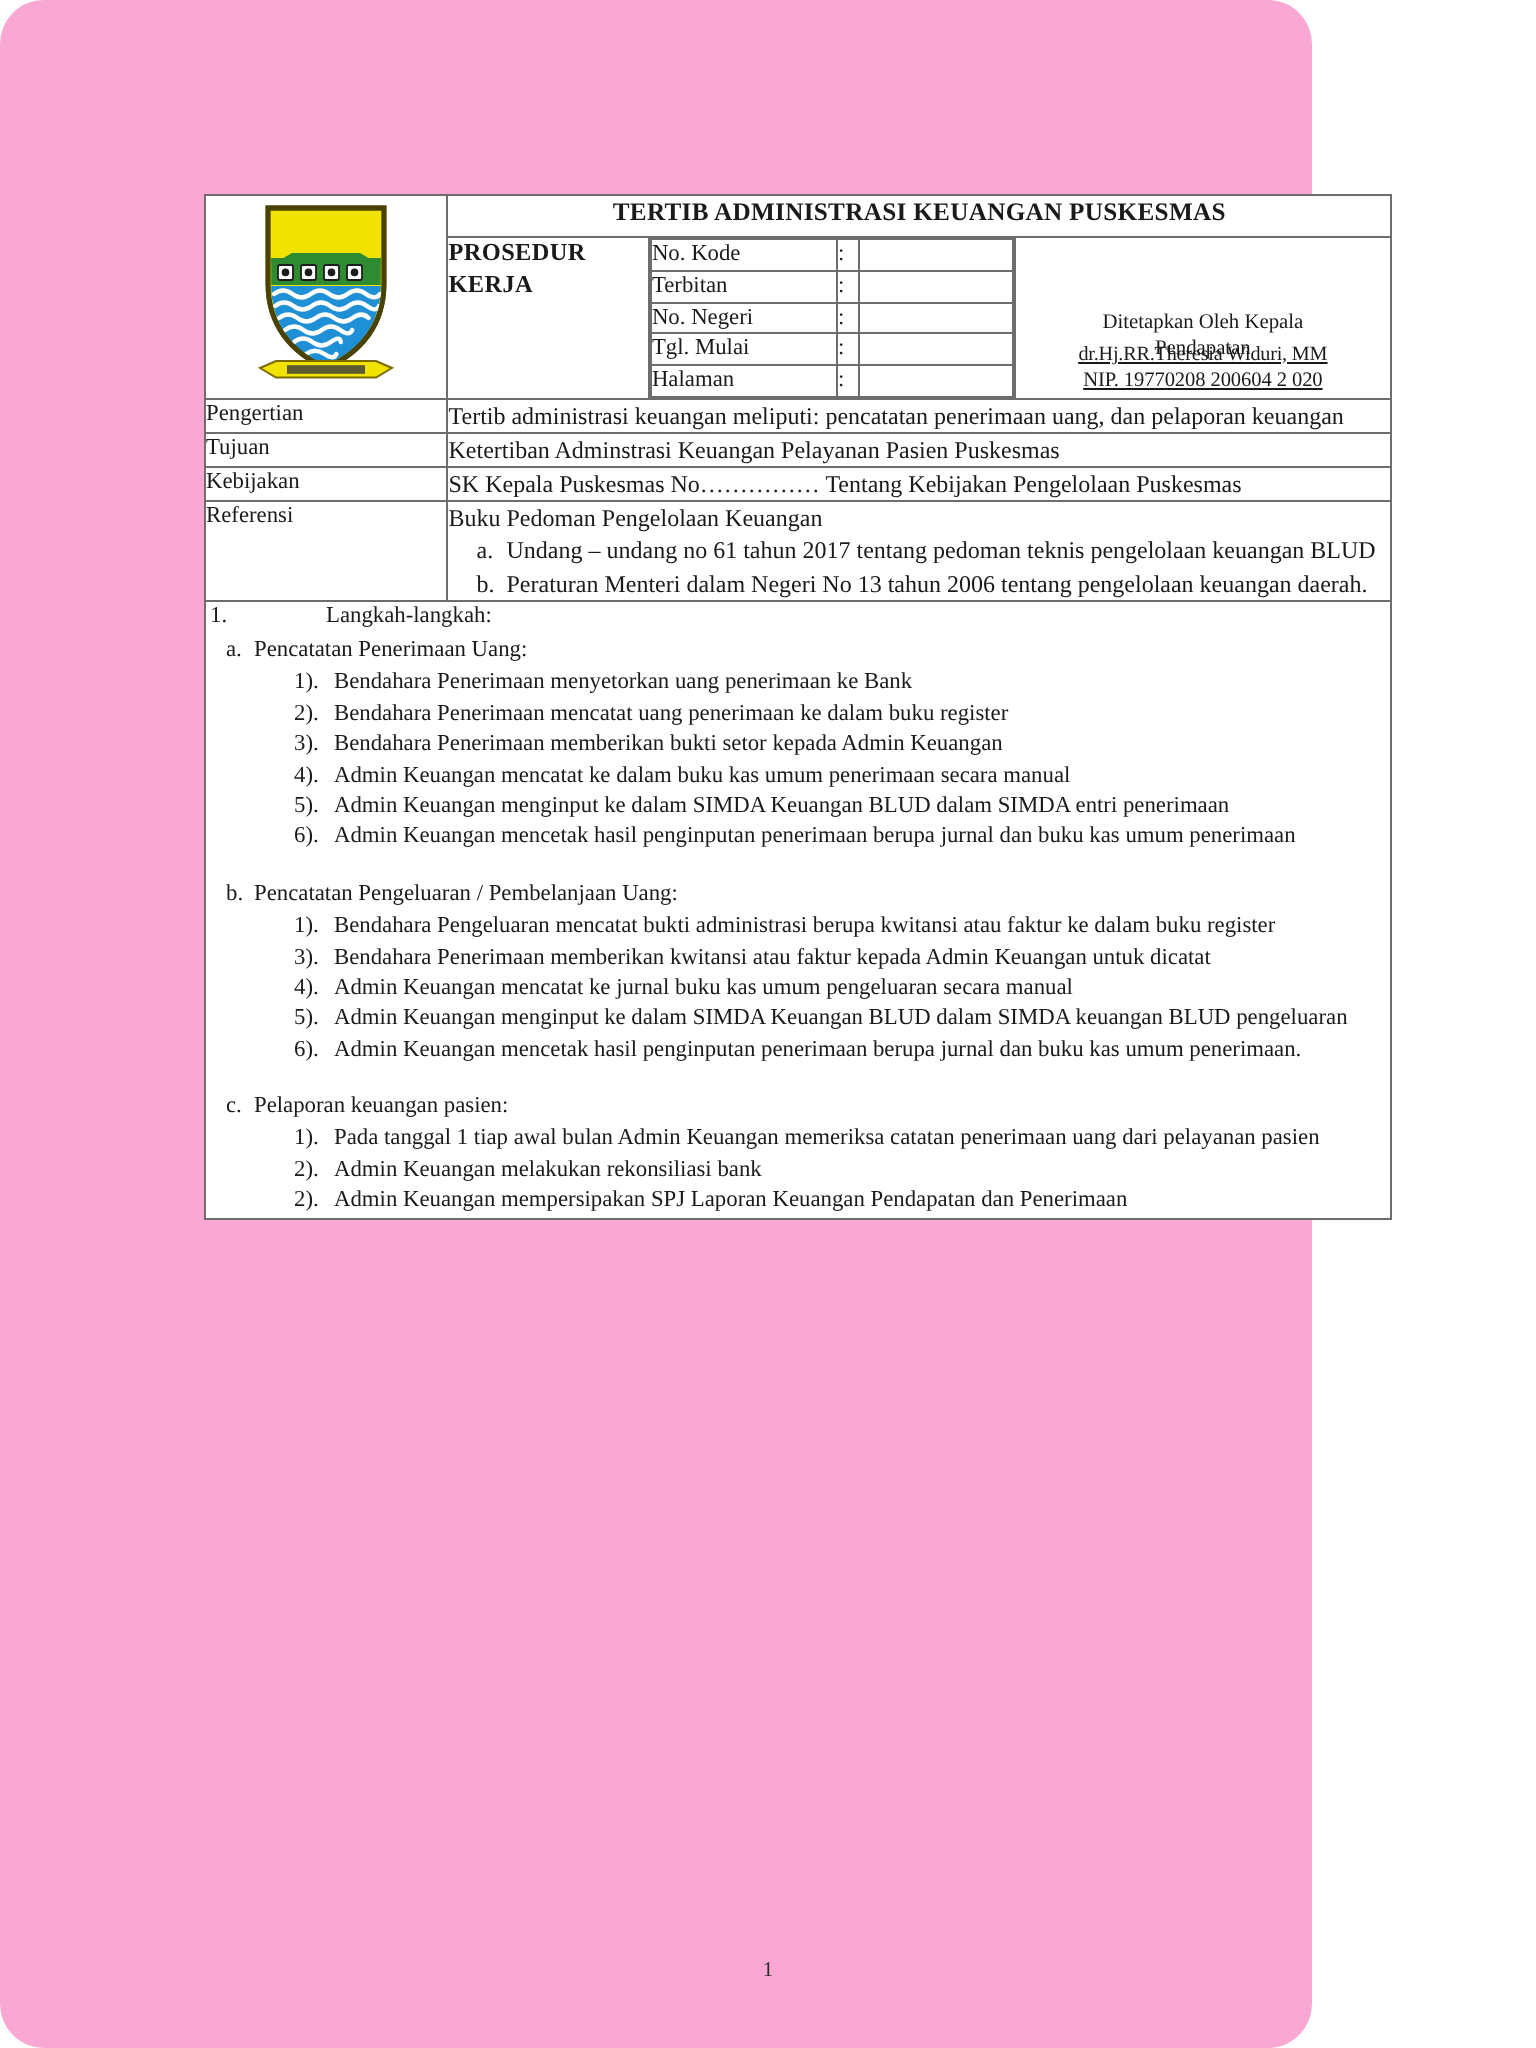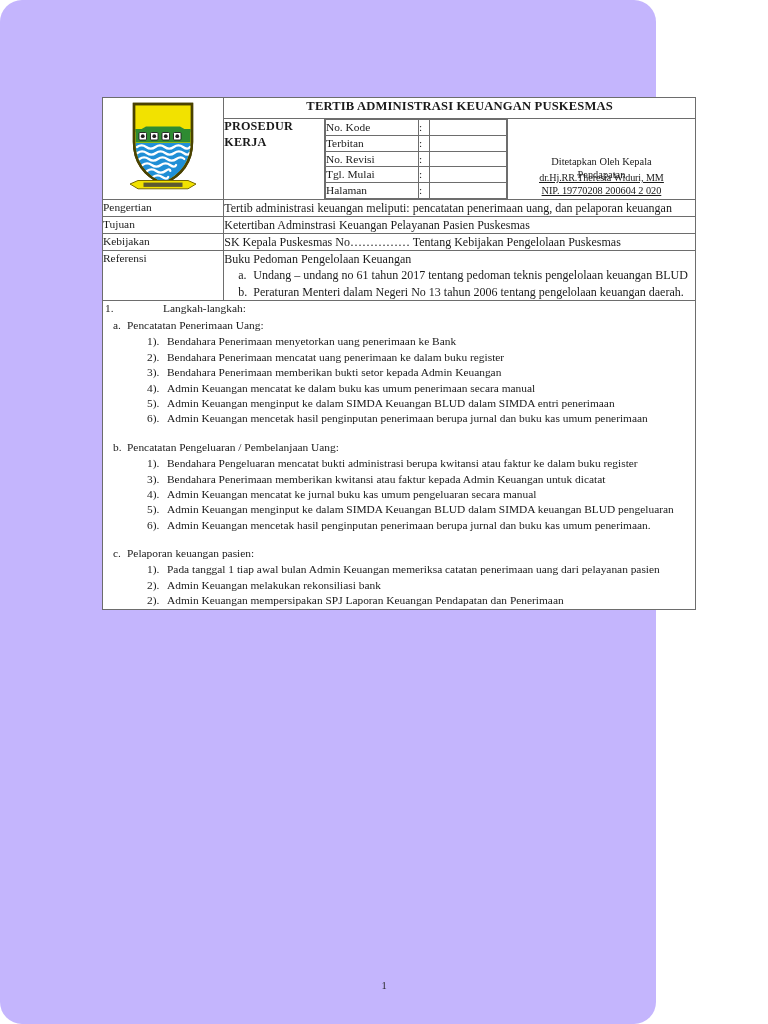--- a/index.html
+++ b/index.html
@@ -15,21 +15,21 @@
     font-family: "Liberation Serif", "DejaVu Serif", serif;
     color: #1a1a1a;
     overflow: hidden;
   }
 
   
   #page {
     position: absolute;
     left: 0; top: 0;
     width: 656px; height: 1024px;
-    background: #c4b5fd;
+    background: #f9a8d4;
     border-radius: 22px;
   }
 
   
   #doc-table {
     position: absolute;
     left: 102px;
     top: 97px;
     width: 594px;
     border-collapse: collapse;
@@ -296,21 +296,21 @@
                 <td class="fld-label">No. Kode</td>
                 <td class="fld-colon">:</td>
                 <td class="fld-value"></td>
               </tr>
               <tr>
                 <td class="fld-label">Terbitan</td>
                 <td class="fld-colon">:</td>
                 <td class="fld-value"></td>
               </tr>
               <tr>
-                <td class="fld-label">No. Revisi</td>
+                <td class="fld-label">No. Negeri</td>
                 <td class="fld-colon">:</td>
                 <td class="fld-value"></td>
               </tr>
               <tr>
                 <td class="fld-label">Tgl. Mulai</td>
                 <td class="fld-colon">:</td>
                 <td class="fld-value"></td>
               </tr>
               <tr>
                 <td class="fld-label">Halaman</td>

